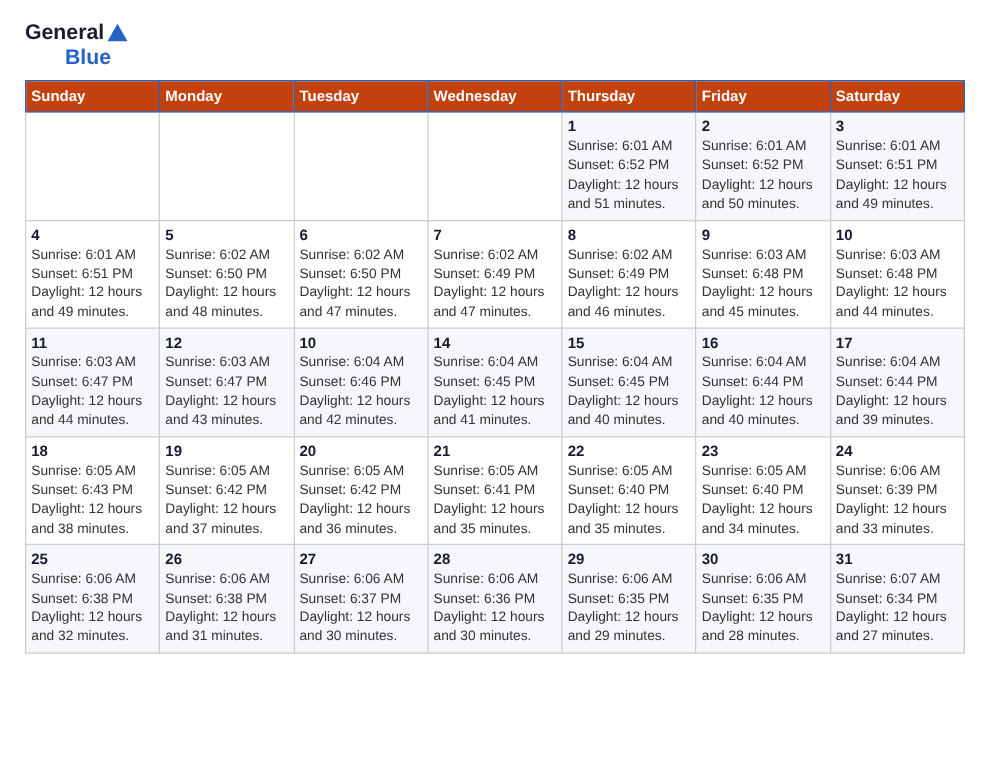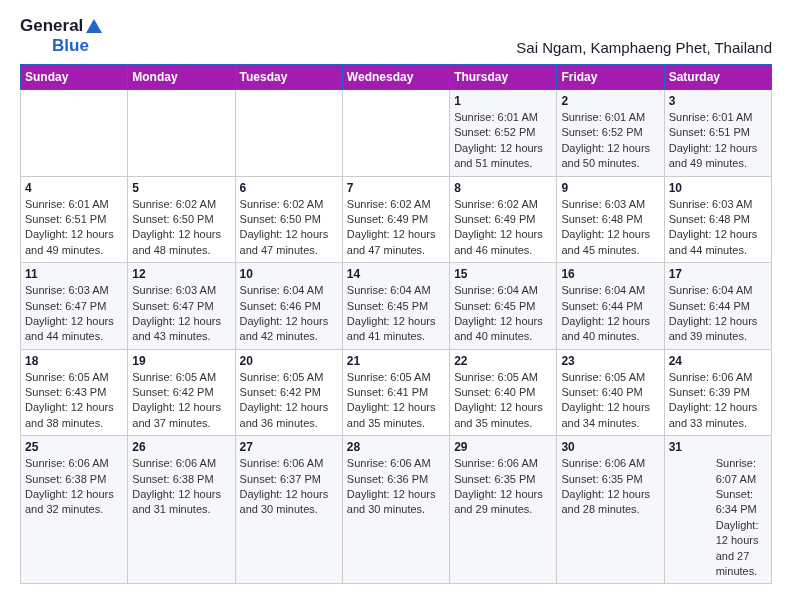--- a/index.html
+++ b/index.html
@@ -32,21 +32,21 @@
     .subtitle {
       font-size: 15px;
       color: #1a1a2e;
     }
     table {
       width: 100%;
       border-collapse: collapse;
       font-size: 11px;
     }
     thead tr th {
-      background: #a21caf;
+      background: #c2410c;
       color: #fff;
       padding: 5px 4px;
       text-align: left;
       font-size: 12px;
       border: 1px solid #2563c7;
     }
     tbody tr td {
       border: 1px solid #ccc;
       vertical-align: top;
       padding: 4px;
@@ -101,21 +101,20 @@
 
       <svg width="18" height="18" viewBox="0 0 18 18">
         <polygon points="9,2 17,16 1,16" fill="#2563c7"></polygon>
       </svg>
     </div>
     <div class="logo-row">
       <span class="logo-text-blue">Blue</span>
     </div>
   </div>
   <div class="title-area">
-    <div class="subtitle">Sai Ngam, Kamphaeng Phet, Thailand</div>
   </div>
 </div>
 
 <table>
   <thead>
     <tr>
     <th>Sunday</th>
         <th>Monday</th>
         <th>Tuesday</th>
         <th>Wednesday</th>
@@ -343,20 +342,20 @@
         </td>
         <td>
           <span class="day-number">30</span>
           <div class="day-info" style="white-space: pre-line;">Sunrise: 6:06 AM
 Sunset: 6:35 PM
 Daylight: 12 hours
 and 28 minutes.</div>
         </td>
         <td>
           <span class="day-number">31</span>
-          <div class="day-info" style="white-space: pre-line; margin-left: 47px;">Sunrise: 6:07 AM
+          <div class="day-info" style="white-space: pre-line;">Sunrise: 6:07 AM
 Sunset: 6:34 PM
 Daylight: 12 hours
 and 27 minutes.</div>
         </td>
       </tr>
     </tbody>
 </table>
 
 </body></html>

